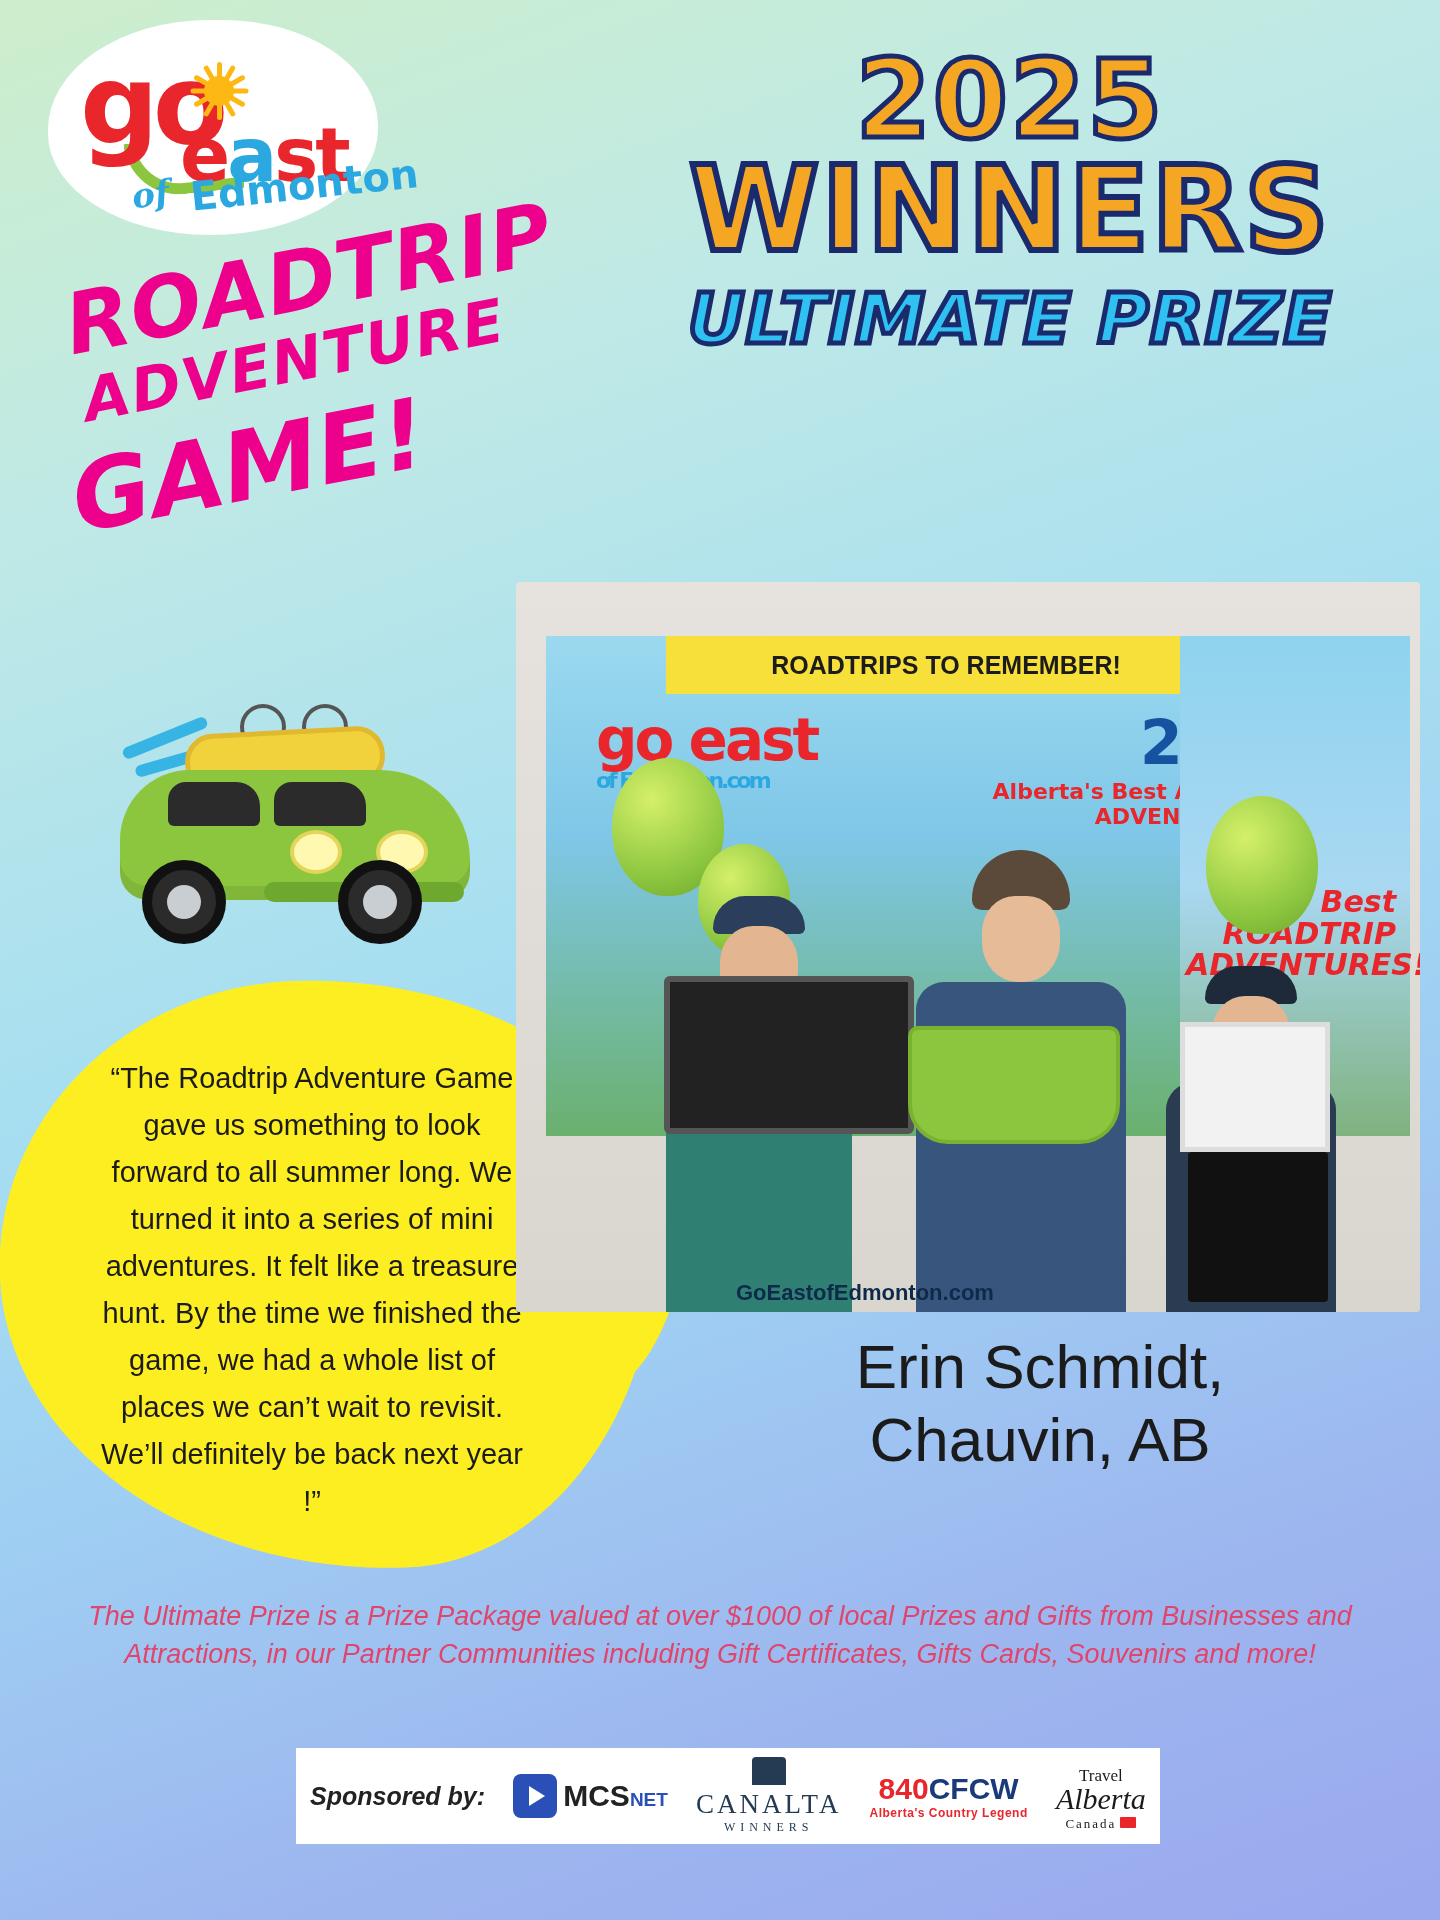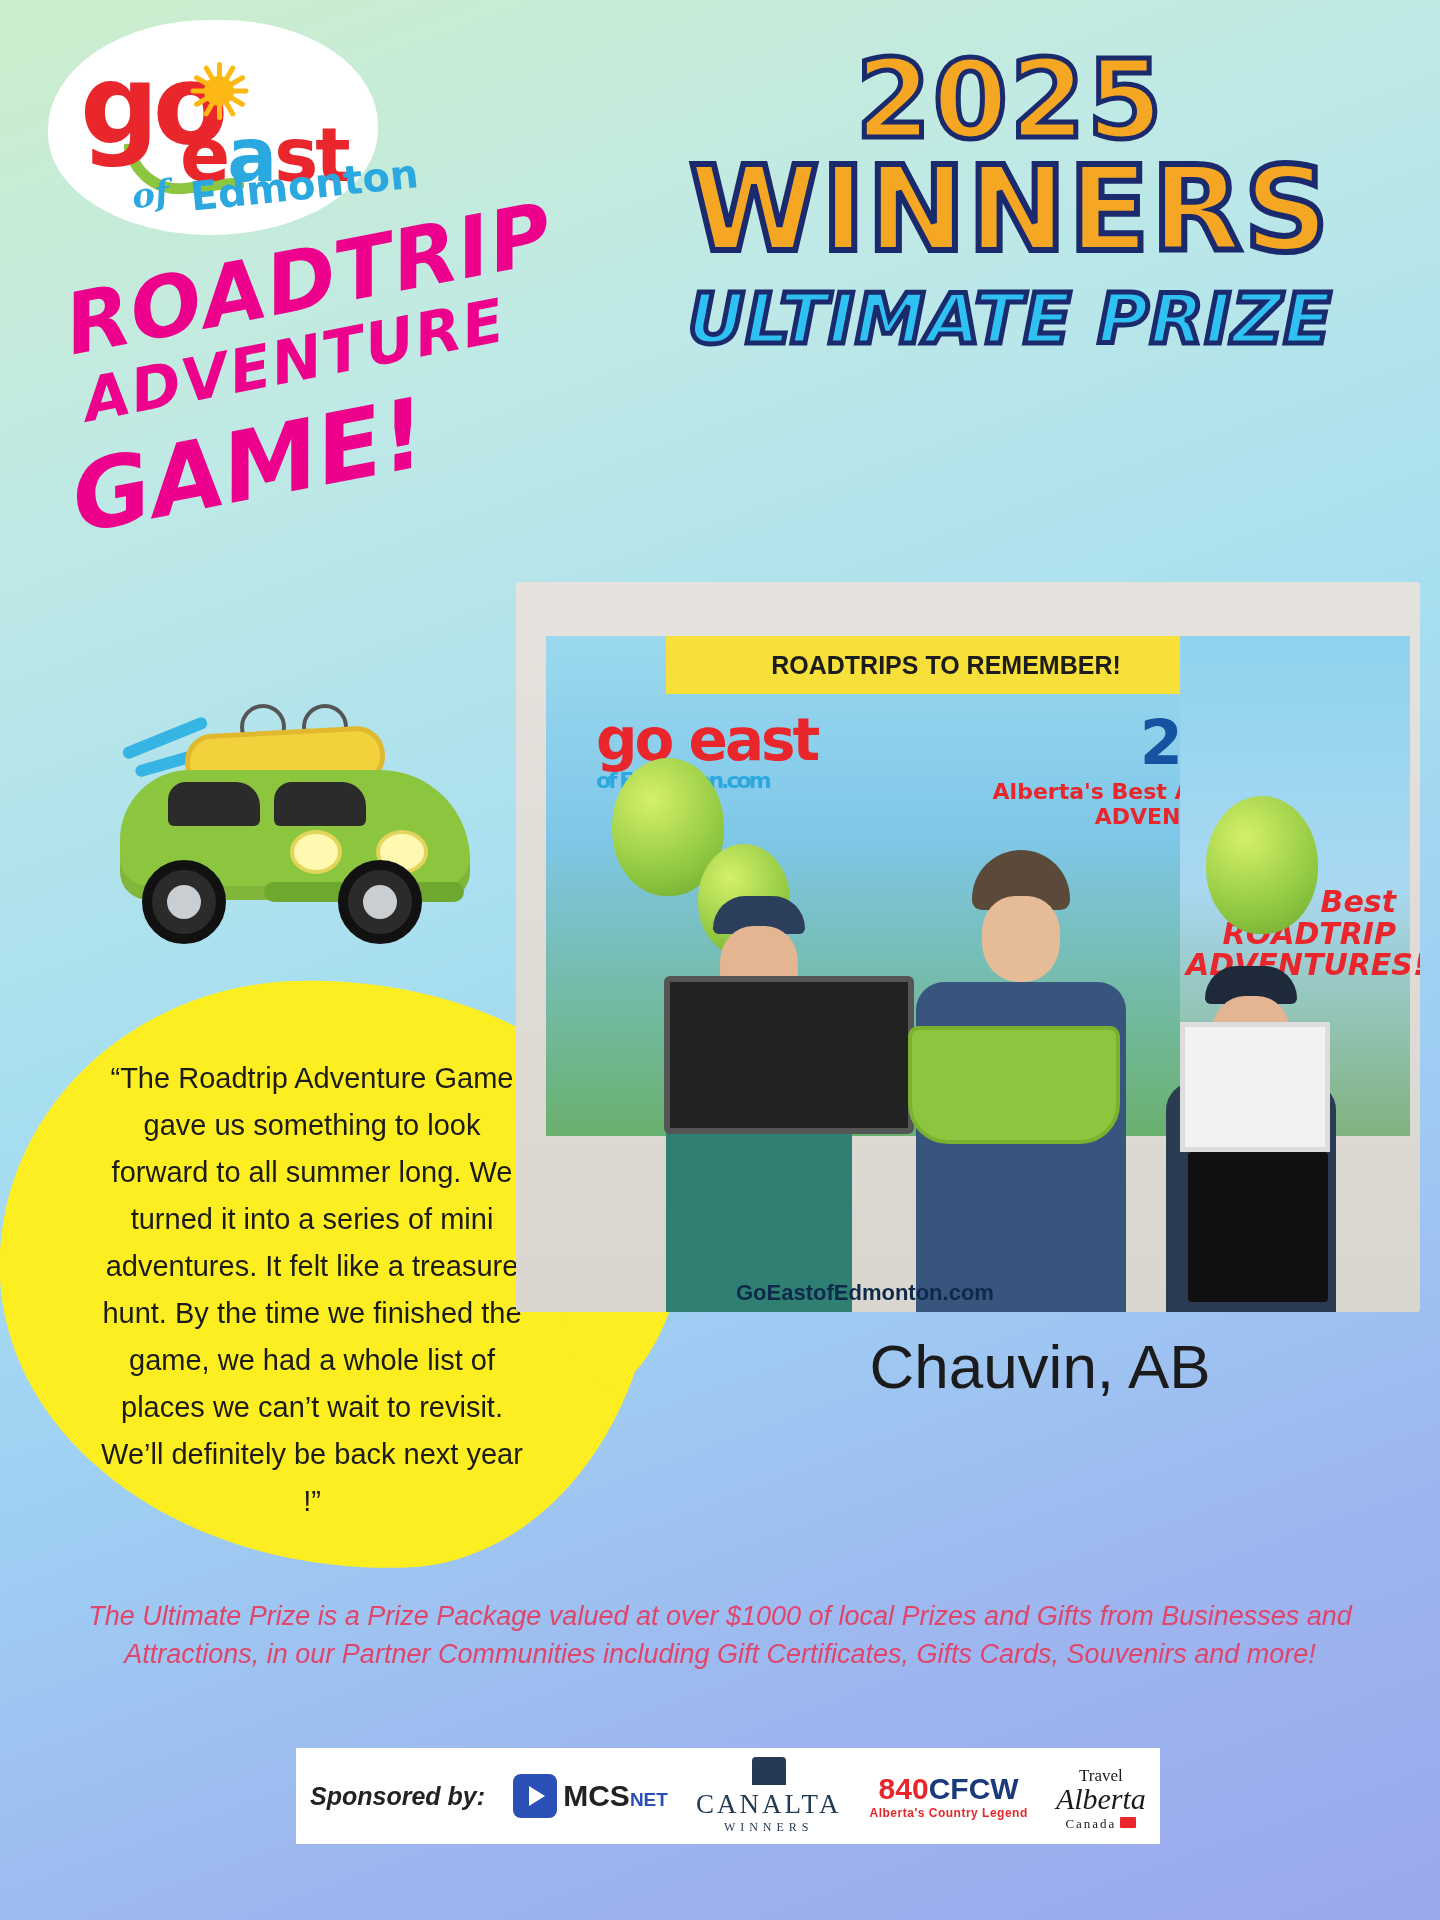--- a/index.html
+++ b/index.html
@@ -488,20 +488,21 @@
 
     <div class="prize-case"></div>
     <div class="prize-tub"></div>
     <div class="prize-pic"></div>
     <div class="prize-bag"></div>
 
     <div class="ph-foot-text">GoEastofEdmonton.com</div>
   </div>
 
   <div class="winner-name">
+    <div>Erin Schmidt,</div>
     <div>Chauvin, AB</div>
   </div>
 
   <div class="prize-desc">The Ultimate Prize is a Prize Package valued at over $1000 of local Prizes and Gifts from Businesses and Attractions, in our Partner Communities including Gift Certificates, Gifts Cards, Souvenirs and more!</div>
 
   <div class="sponsors">
     <div class="sp-by">Sponsored by:</div>
 
     <div class="sp-mcs">
       <div class="tri"></div>

